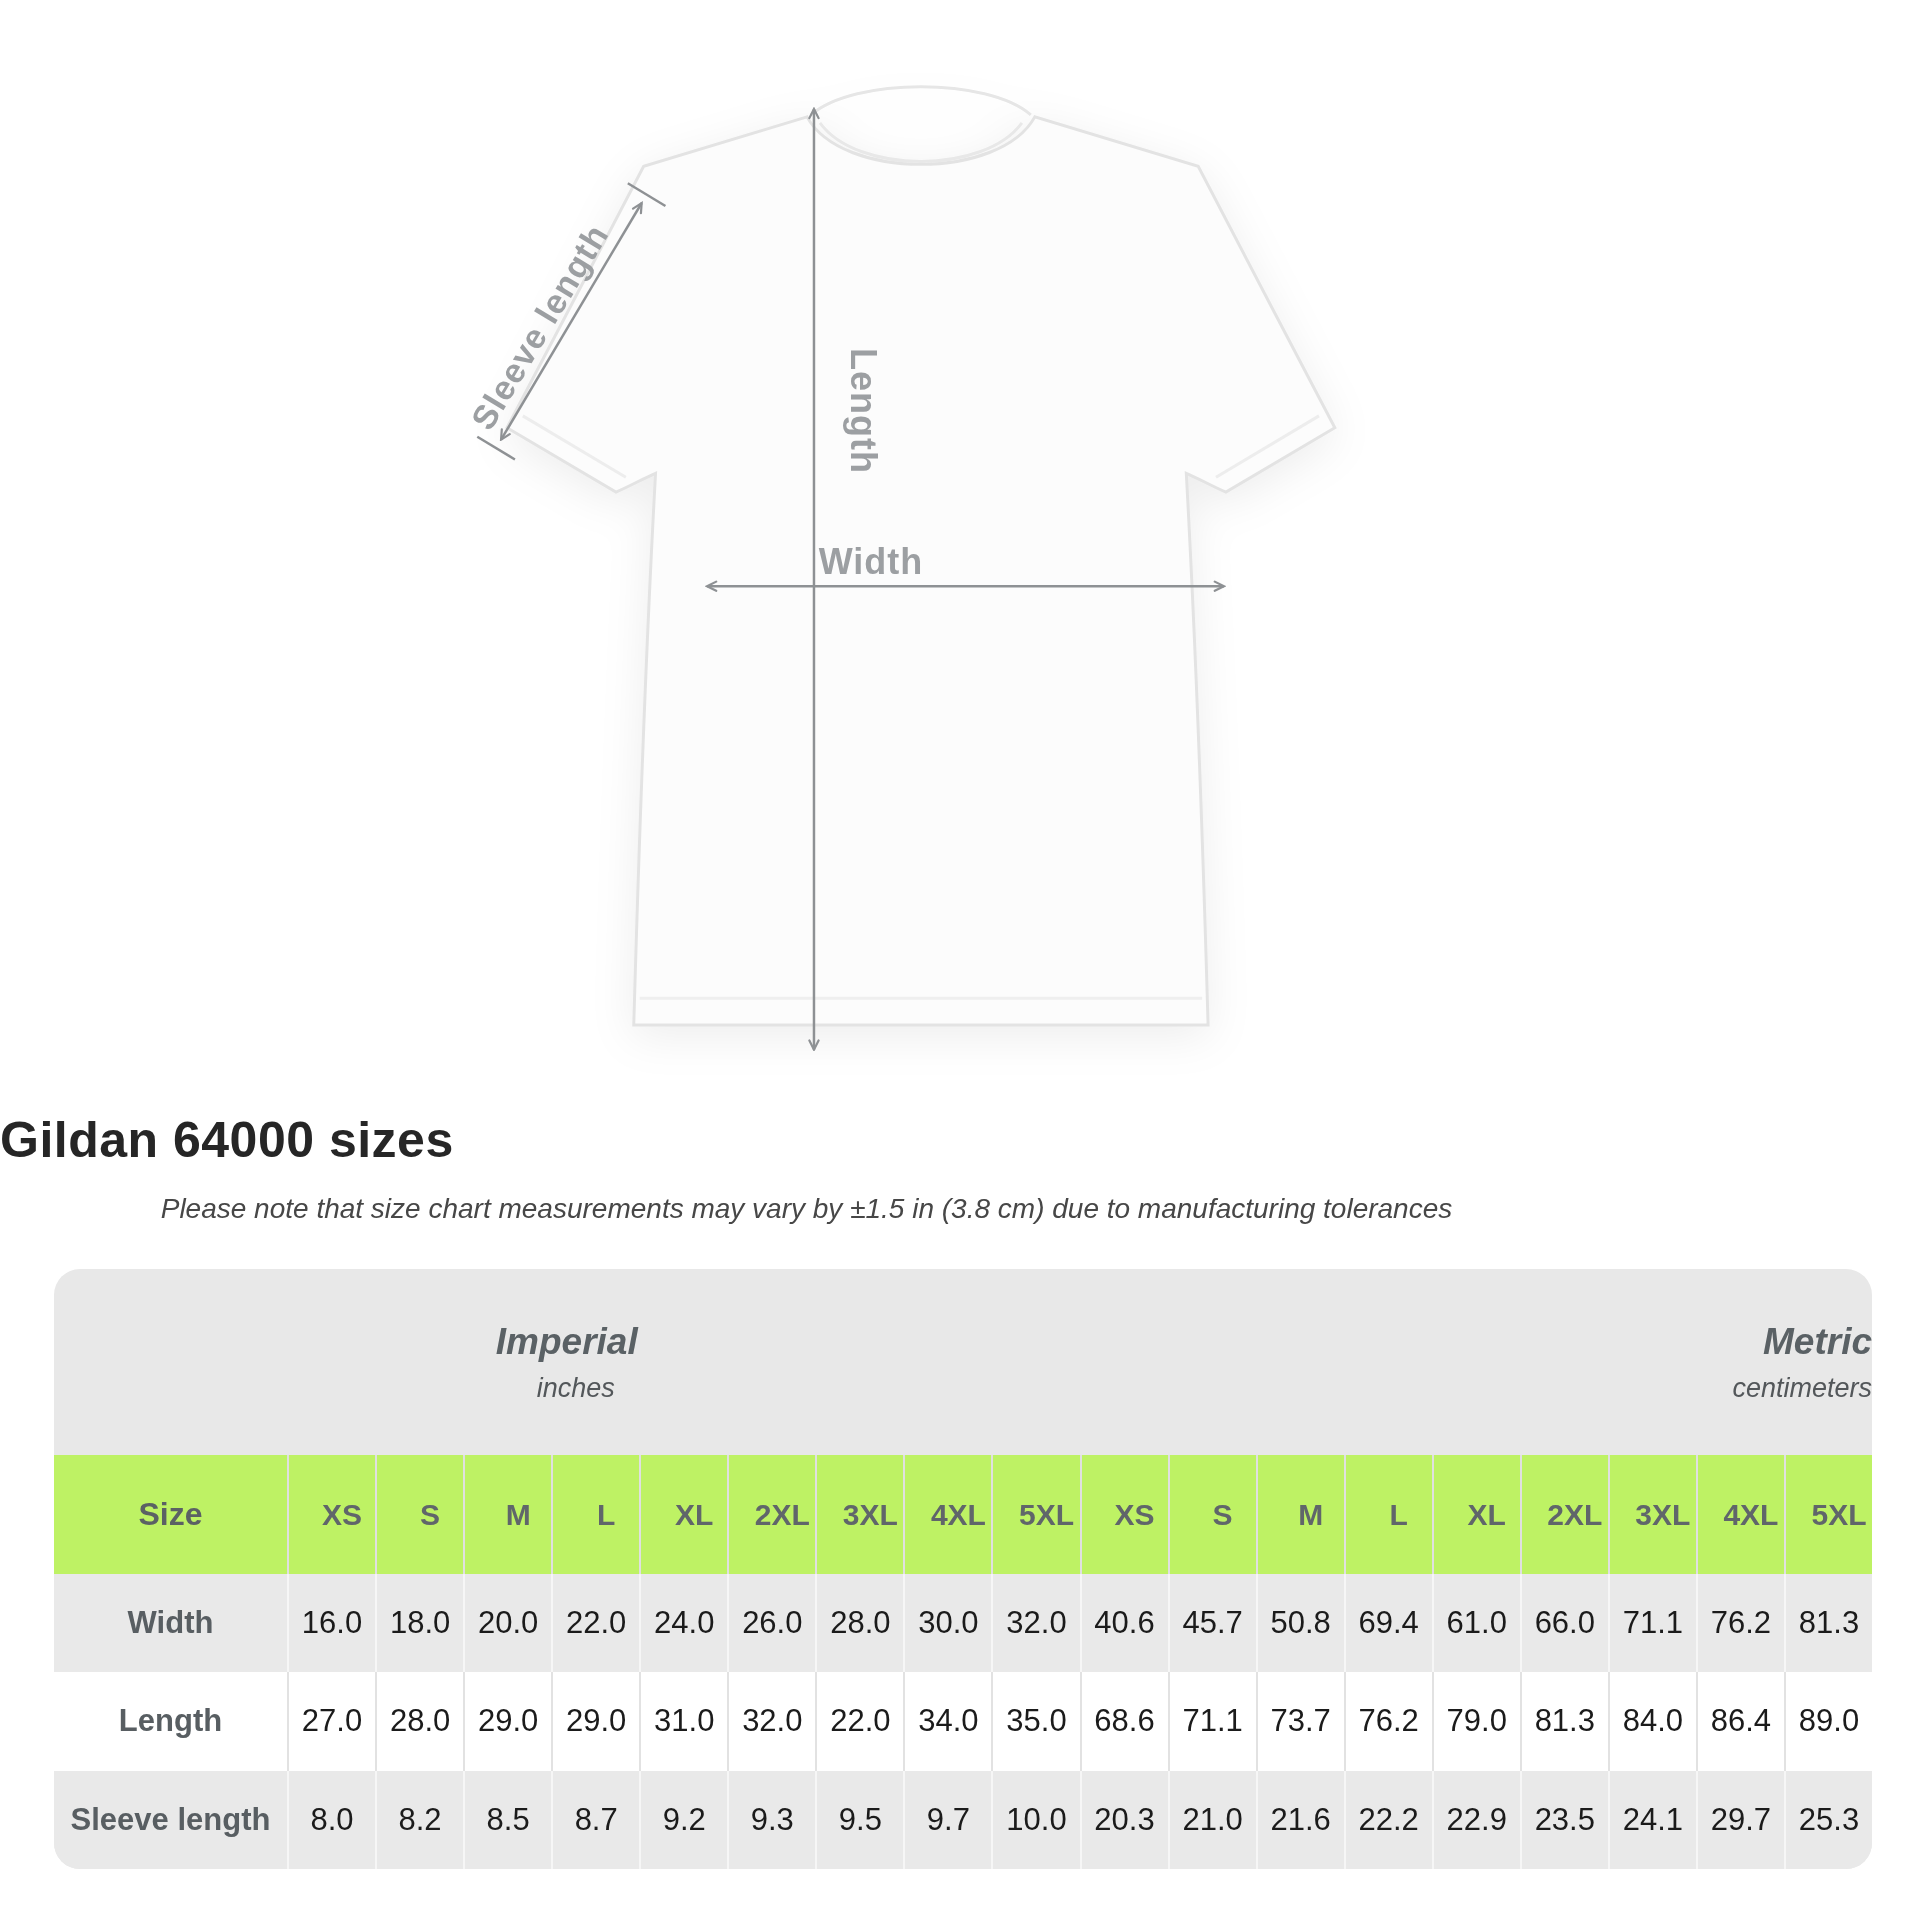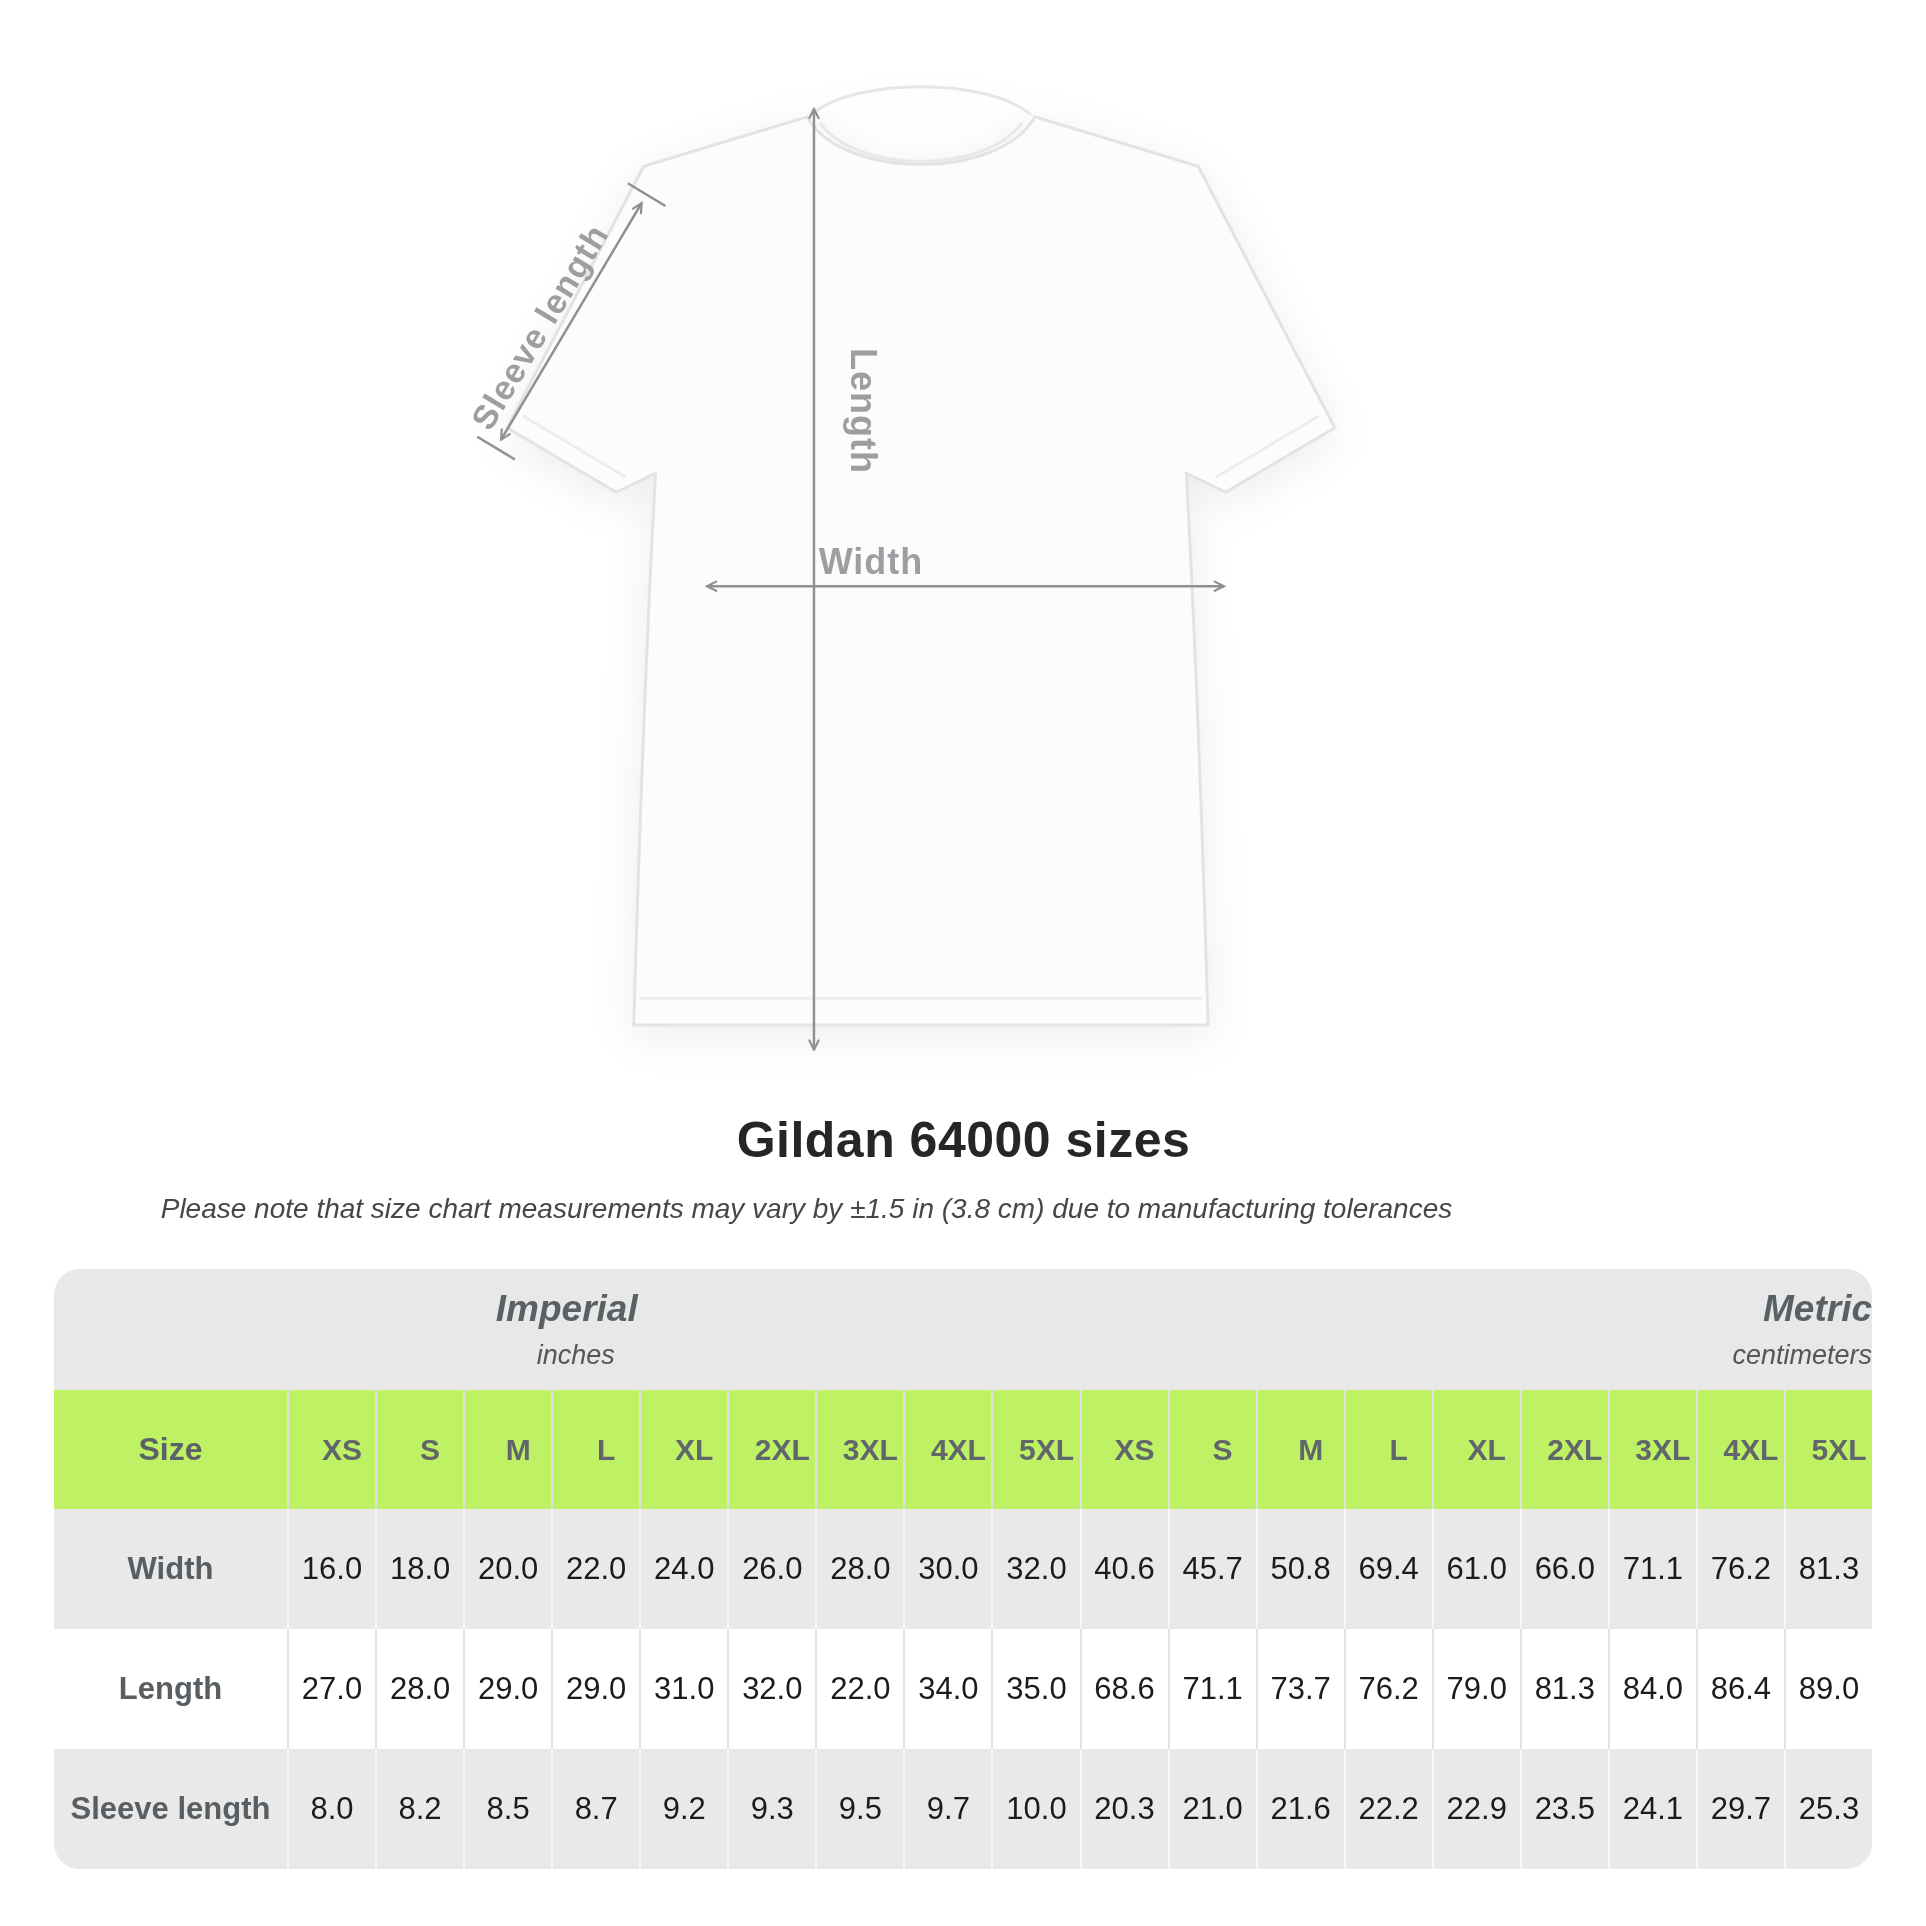--- a/index.html
+++ b/index.html
@@ -11,35 +11,35 @@
   .diagram-svg{position:absolute;left:0;top:0;width:1927px;height:1927px;}
   .diagram-label{
     position:absolute;color:#9c9fa2;font-weight:bold;white-space:nowrap;
     transform-origin:center center;letter-spacing:1px;
   }
   .label-sleeve{left:540px;top:327px;font-size:34px;transform:translate(-50%,-50%) rotate(-59deg);}
   .label-length{left:863px;top:411px;font-size:36px;transform:translate(-50%,-50%) rotate(90deg);}
   .label-width{left:871px;top:562px;font-size:36px;transform:translate(-50%,-50%);}
   
   .title{
-    position:absolute;left:0;top:1111px;width:1927px;text-align:center;
+    position:absolute;left:0;top:1111px;width:1927px;text-align:left;
     font-size:50px;font-weight:bold;color:#262626;letter-spacing:0.5px;
   }
   .subtitle{
     position:absolute;left:0;top:1193px;width:1613px;text-align:center;
     font-size:28px;font-style:italic;color:#474747;
   }
   
   .table-card{
     position:absolute;left:54px;top:1269px;width:1818px;height:600px;
     background:#e8e8e8;border-radius:26px;overflow:hidden;
     display:flex;flex-direction:column;
   }
   .group-row{
-    display:grid;grid-template-columns:233px repeat(18,1fr);height:121px;flex:0 0 auto;gap:36px;
+    display:grid;grid-template-columns:233px repeat(18,1fr);height:186px;flex:0 0 auto;gap:36px;
   }
   .group{display:flex;flex-direction:column;align-items:center;justify-content:center;gap:10px;}
   .g-imp{grid-column:1/11;}
   .g-met{grid-column:11/20;align-items:flex-end;}
   .g-title{font-size:37px;font-weight:bold;font-style:italic;color:#5a6165;}
   .g-sub{font-size:27px;font-style:italic;color:#53575a;margin-left:18px;}
   .trow{display:grid;grid-template-columns:233px repeat(18,1fr);flex:1;}
   .header-row{background:#bef264;--sep:#e0e0e0;flex:0 0 auto;height:119px;}
   .row-white{background:#ffffff;--sep:#e2e2e2;}
   .row-gray{background:#e9e9e9;--sep:#f6f6f6;}

